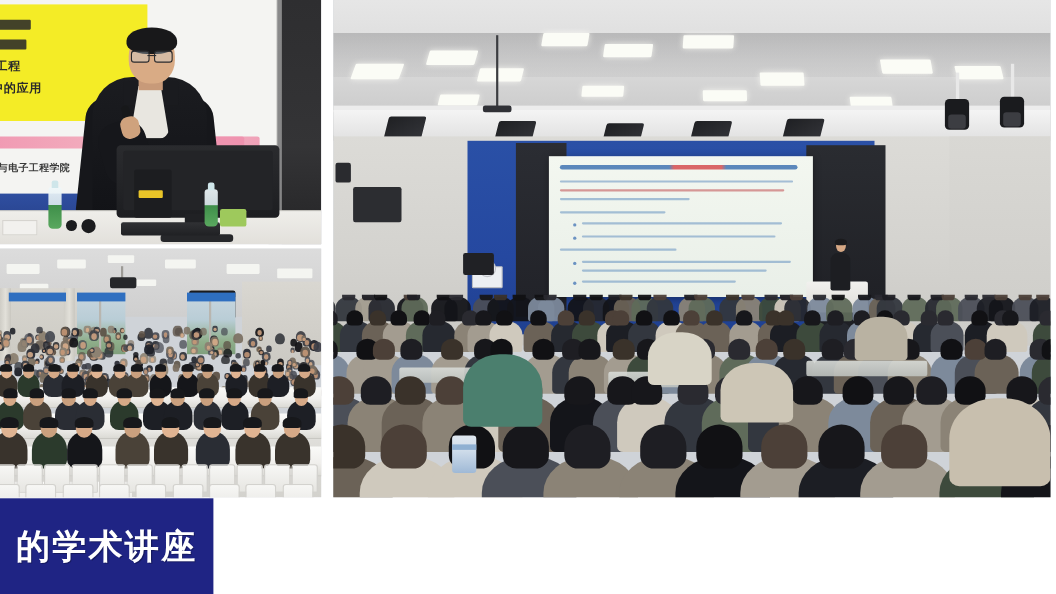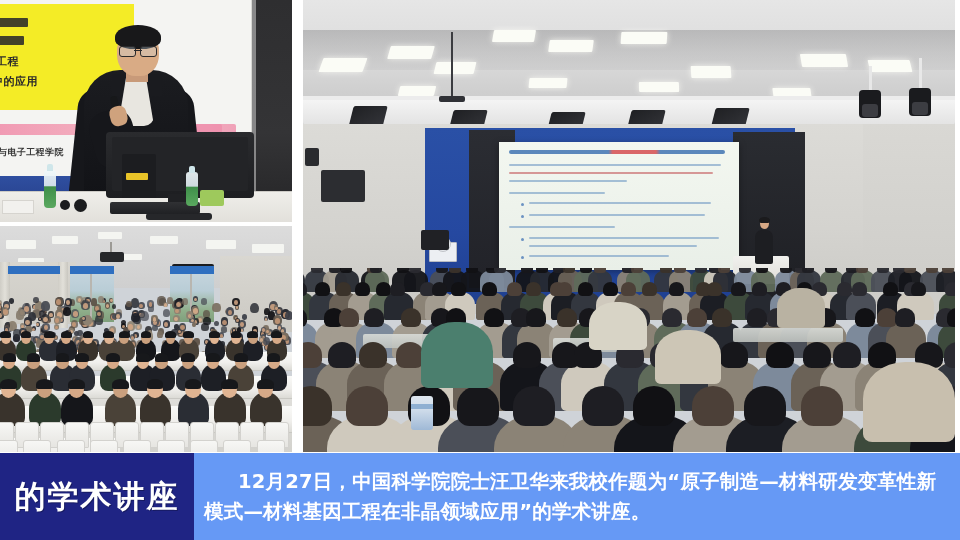--- a/index.html
+++ b/index.html
@@ -1269,18 +1269,15 @@
         <div class="hl-rowdesk" style="left: 60px; top: 66px; width: 120px; z-index: 6;"></div>
         <div class="hl-rowdesk" style="left: 250px; top: 70px; width: 90px; z-index: 6;"></div>
         <div class="hl-rowdesk" style="left: 430px; top: 60px; width: 110px; z-index: 6;"></div>
       </div>
   </div>
 
   <div id="caption-bar">
     <div id="caption-badge">
       <span class="txt">的学术讲座</span>
     </div>
-    <div id="caption-text">
-      <div class="ct">12月27日，中国科学院院士汪卫华来我校作题为“原子制造—材料研发变革性新模式—材料基因工程在非晶领域应用”的学术讲座。</div>
-    </div>
   </div>
 
 </div>
 
 </body></html>

